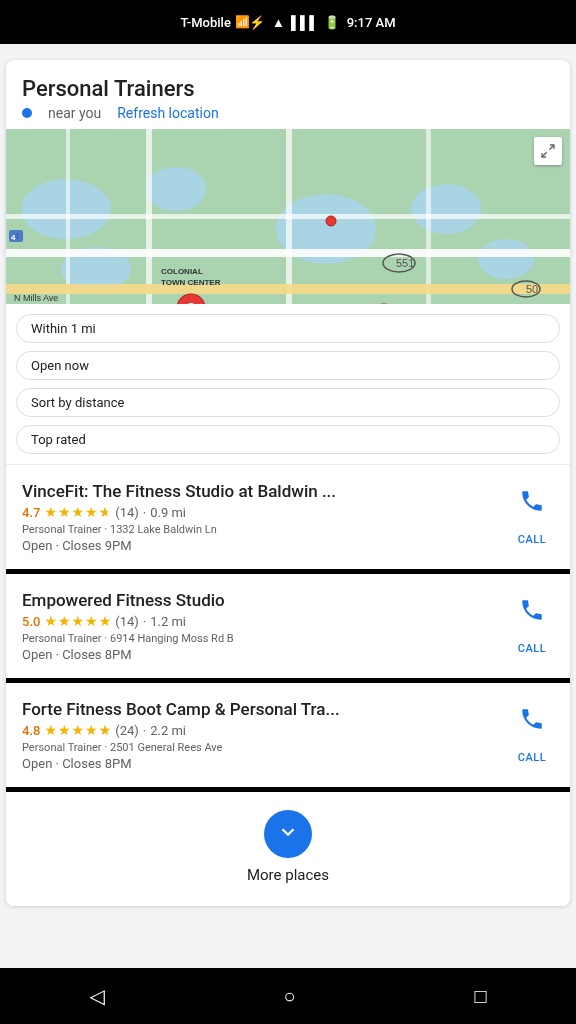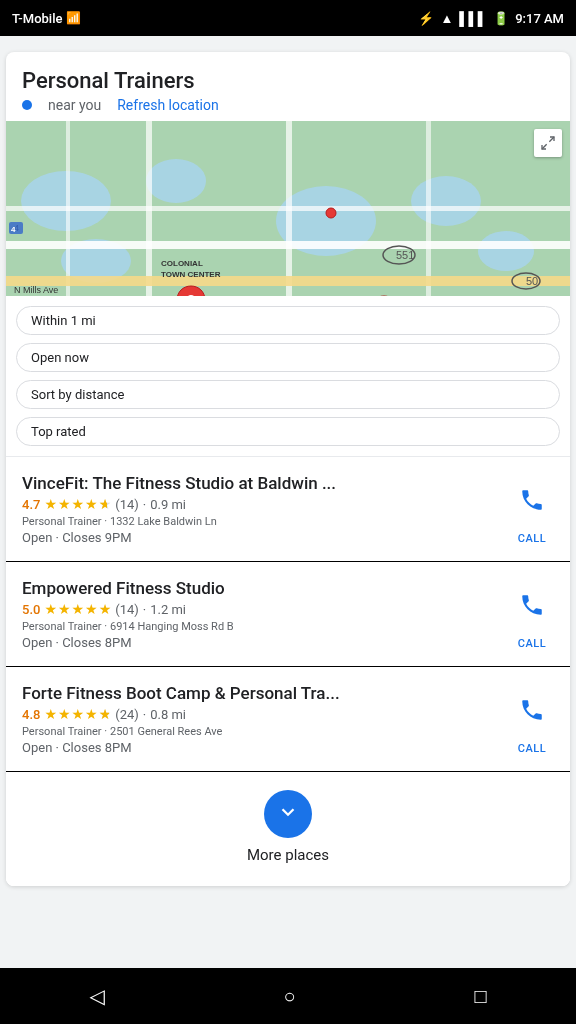--- a/index.html
+++ b/index.html
@@ -5,23 +5,23 @@
   <style>
     * { margin: 0; padding: 0; box-sizing: border-box; }
     body { width: 576px; min-height: 1024px; background: #f1f3f4; font-family: 'Roboto', Arial, sans-serif; }
 
     
     .status-bar {
       background: #000;
       color: #fff;
       display: flex;
       align-items: center;
-      justify-content: space-between;
+      justify-content: center;
       padding: 0 12px;
-      height: 36px;
+      height: 44px;
       font-size: 13px;
       font-weight: 500;
     }
     .status-left { display: flex; align-items: center; gap: 4px; }
     .status-right { display: flex; align-items: center; gap: 6px; font-size: 13px; }
 
     
     .main-card {
       background: #fff;
       margin: 8px 6px;
@@ -82,23 +82,23 @@
       white-space: nowrap;
       cursor: pointer;
       background: #fff;
       font-weight: 400;
     }
 
     
     .place-list { background: #fff; }
     .place-item {
       display: flex;
-      align-items: flex-end;
+      align-items: center;
       padding: 16px 16px;
-      border-bottom: 1px solid #000000;
+      border-bottom: 5px solid #000000;
     }
     .place-info { flex: 1; min-width: 0; }
     .place-name { font-size: 17px; font-weight: 500; color: #202124; margin-bottom: 3px; white-space: nowrap; overflow: hidden; text-overflow: ellipsis; }
     .place-rating-row { display: flex; align-items: center; gap: 4px; margin-bottom: 3px; }
     .rating-num { font-size: 13px; color: #e37400; font-weight: 500; }
     .stars { display: flex; gap: 1px; }
     .star { color: #f4b400; font-size: 14px; }
     .reviews { font-size: 13px; color: #5f6368; }
     .distance { font-size: 13px; color: #5f6368; }
     .place-details { font-size: 11px; color: #5f6368; margin-bottom: 2px; }
@@ -341,21 +341,21 @@
             <span class="star">★</span>
             <span class="star">★</span>
             <span class="star">★</span>
             <span class="star">★</span>
             <span class="star" style="color:#ddd; position:relative;">
               <span style="position:absolute;left:0;overflow:hidden;width:80%;color:#f4b400;">★</span>★
             </span>
           </div>
           <span class="reviews">(24)</span>
           <span class="distance">·</span>
-          <span class="distance">0.8 mi</span>
+          <span class="distance">2.2 mi</span>
         </div>
         <div class="place-details">
           <span>Personal Trainer</span> · <span>2501 General Rees Ave</span>
         </div>
         <div class="place-hours">Open · Closes 8PM</div>
       </div>
       <div class="call-btn">
         <span class="call-icon">
           <svg width="26" height="26" viewBox="0 0 24 24" fill="#1a73e8">
                 <path d="M6.6 10.8c1.4 2.8 3.8 5.1 6.6 6.6l2.2-2.2c.3-.3.7-.4 1-.2 1.1.4 2.3.6 3.6.6.6 0 1 .4 1 1V20c0 .6-.4 1-1 1-9.4 0-17-7.6-17-17 0-.6.4-1 1-1h3.5c.6 0 1 .4 1 1 0 1.3.2 2.5.6 3.6.1.3 0 .7-.2 1L6.6 10.8z"></path>

